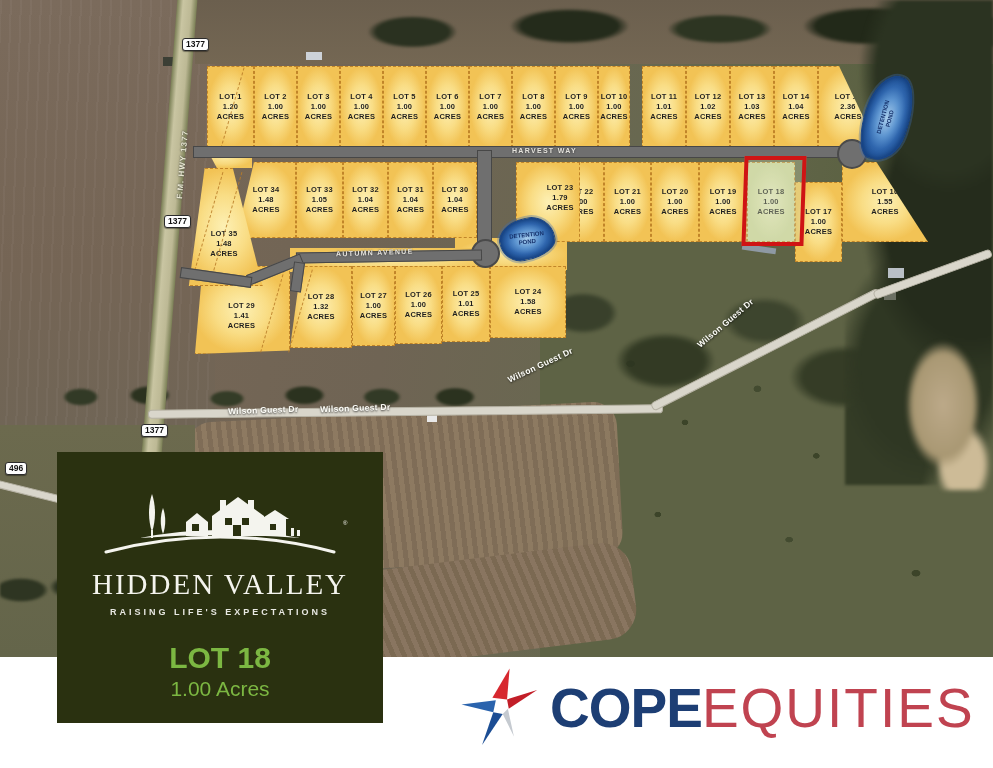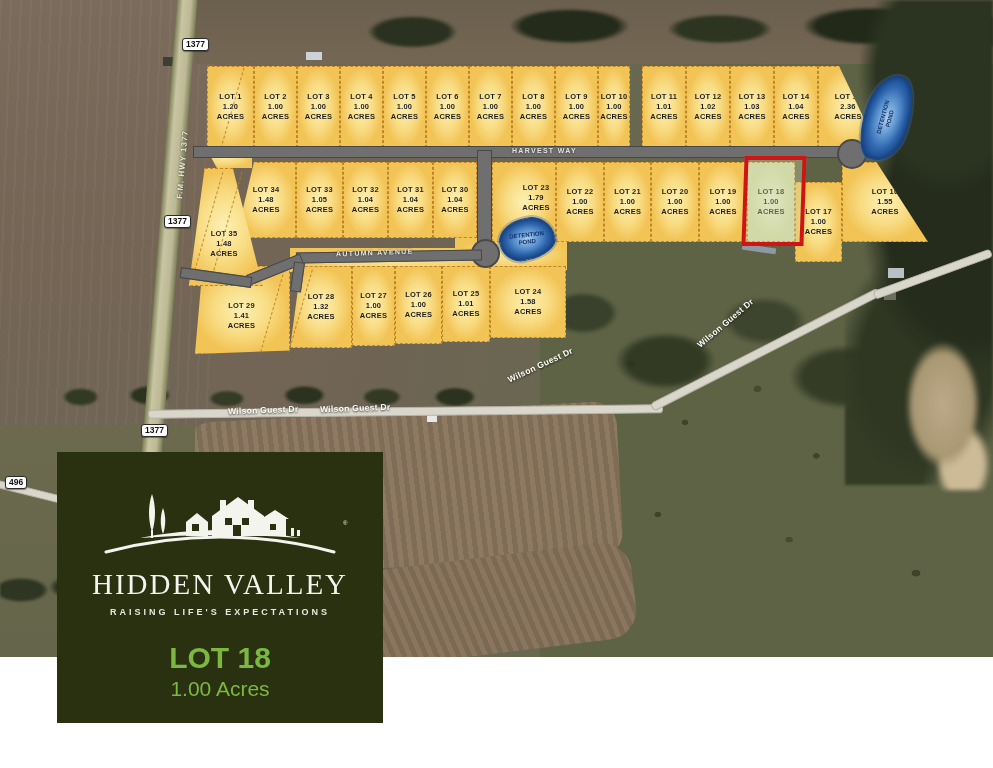--- a/index.html
+++ b/index.html
@@ -291,21 +291,21 @@
           <div>ACRES</div>
         </div>
       </div>
       <div class="lot" style="left: 556px; top: 162px; width: 48px; height: 80px;">
         <div class="lot-label">
           <div>LOT 22</div>
           <div>1.00</div>
           <div>ACRES</div>
         </div>
       </div>
-      <div class="lot" style="left: 492px; top: 162px; width: 64px; height: 80px; padding-left: 24px;">
+      <div class="lot" style="left: 516px; top: 162px; width: 64px; height: 80px; padding-left: 24px;">
         <div class="lot-label" style="margin-top: -8px;">
           <div>LOT 23</div>
           <div>1.79</div>
           <div>ACRES</div>
         </div>
       </div>
       <div class="lot" style="left: 490px; top: 266px; width: 76px; height: 72px;">
         <div class="lot-label">
           <div>LOT 24</div>
           <div>1.58</div>
@@ -423,21 +423,21 @@
       <div class="map-label hwy-label" style="left: 148px; top: 160px; transform: rotate(-85deg);">F.M. HWY 1377</div>
       <div class="map-label wilson-label" style="left: 228px; top: 405px; transform: rotate(-2deg);">Wilson Guest Dr</div>
       <div class="map-label wilson-label" style="left: 320px; top: 403px; transform: rotate(-2deg);">Wilson Guest Dr</div>
       <div class="map-label wilson-label" style="left: 505px; top: 360px; transform: rotate(-25deg);">Wilson Guest Dr</div>
       <div class="map-label wilson-label" style="left: 690px; top: 318px; transform: rotate(-40deg);">Wilson Guest Dr</div>
     </div>
   <div id="badges-layer">
       <div class="badge" style="left: 182px; top: 38px;">1377</div>
       <div class="badge" style="left: 164px; top: 215px;">1377</div>
       <div class="badge" style="left: 141px; top: 424px;">1377</div>
-      <div class="badge" style="left: 5px; top: 476px; text-align: right;">496</div>
+      <div class="badge" style="left: 5px; top: 462px; text-align: right;">496</div>
     </div>
 
   <div id="lot18-box"></div>
 
   <div id="footer"></div>
 
   <div id="panel">
     <svg id="hv-logo" width="240" height="96" viewBox="0 0 240 96">
       <path d="M6,86 Q120,56 234,86" fill="none" stroke="#f4f4ee" stroke-width="3" stroke-linecap="round"></path>
       <path d="M40,72 Q120,56 200,72 Q120,66 40,72 Z" fill="#f4f4ee"></path>
@@ -458,14 +458,25 @@
       <rect x="191" y="62" width="3" height="8" fill="#f4f4ee"></rect>
       <rect x="197" y="64" width="3" height="6" fill="#f4f4ee"></rect>
     </svg>
     <span style="position:absolute;left:286px;top:68px;color:#f4f4ee;font-size:6px;">®</span>
     <div class="brand">HIDDEN VALLEY</div>
     <div class="tagline">RAISING LIFE'S EXPECTATIONS</div>
     <div class="lot-title">LOT 18</div>
     <div class="lot-acres">1.00 Acres</div>
   </div>
 
+  <div id="cope">
+    <svg width="86" height="88" viewBox="0 0 100 100" style="margin-right:6px;">
+      <polygon points="40,38 60,4 57,40" fill="#d7282f"></polygon>
+      <polygon points="57,40 92,29 59,51" fill="#c21e28"></polygon>
+      <polygon points="44,41 4,46 41,55" fill="#2a63ad"></polygon>
+      <polygon points="41,55 28,93 52,57" fill="#1b4d94"></polygon>
+      <polygon points="52,57 65,83 58,51" fill="#c5cad0"></polygon>
+    </svg>
+    <span class="word1">COPE</span>
+    <span class="word2">EQUITIES</span>
+  </div>
 
 </div>
 
 </body></html>

